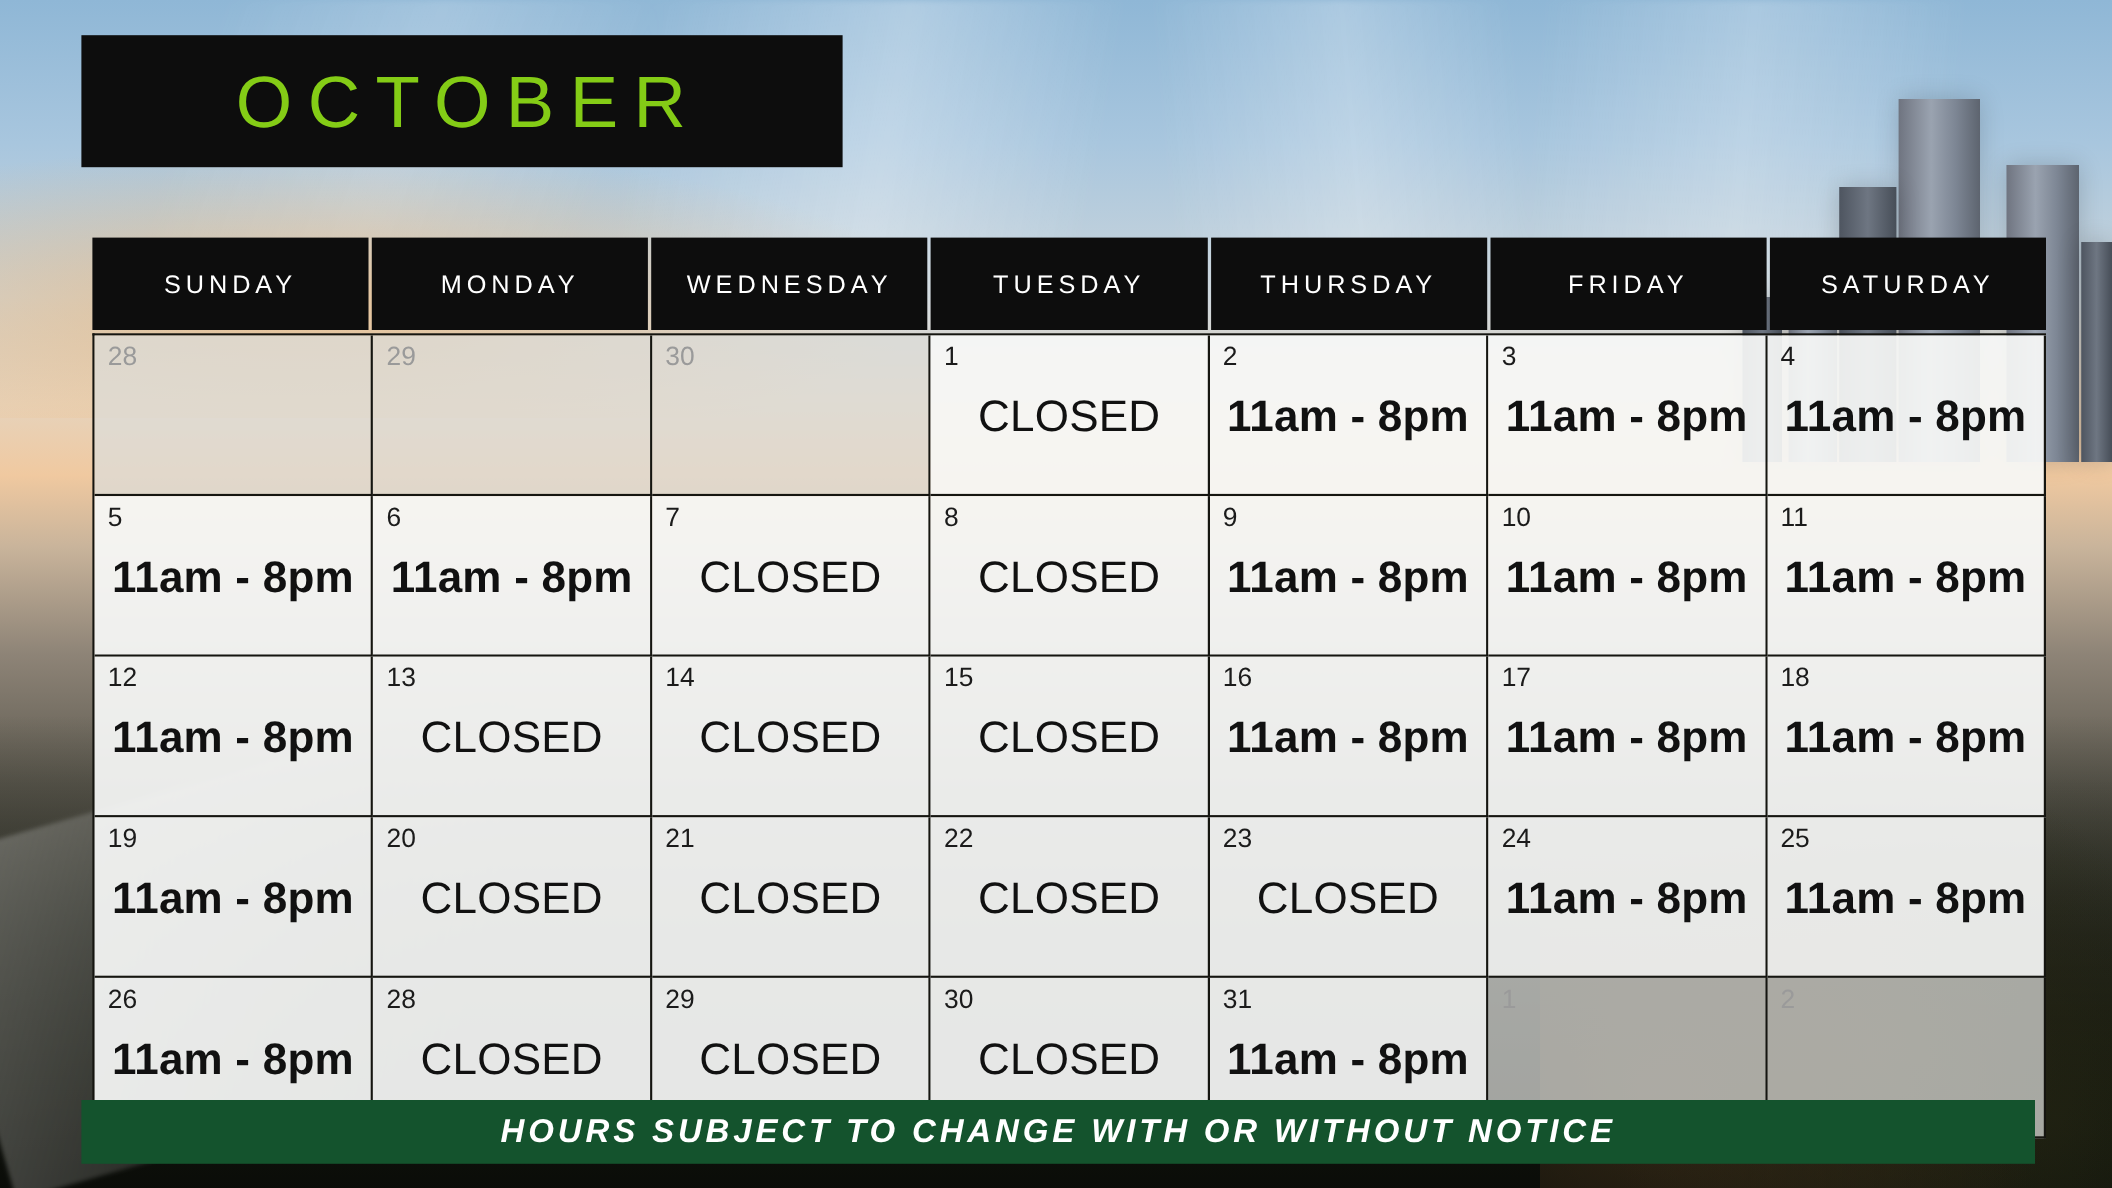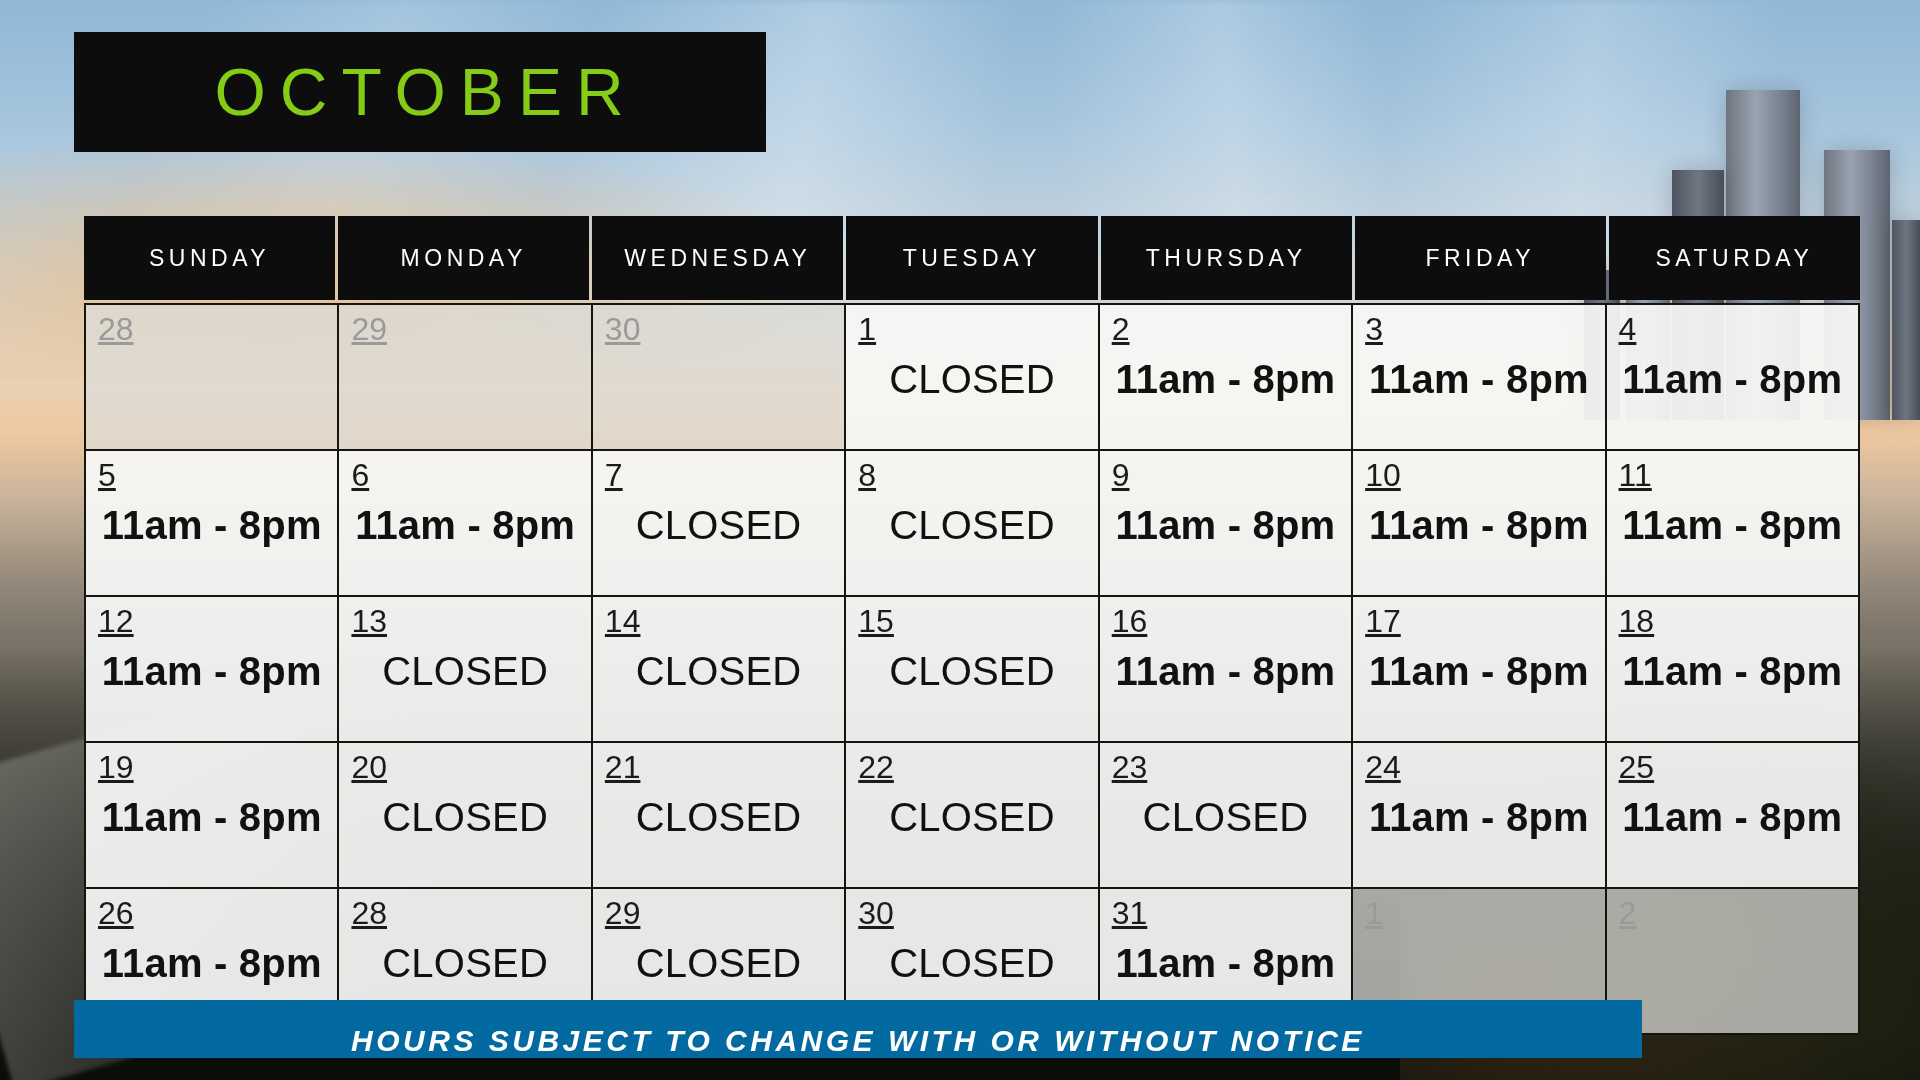--- a/index.html
+++ b/index.html
@@ -148,24 +148,23 @@
     background: rgba(246,247,246,0.93);
     border-right: 2px solid #151510;
     border-bottom: 2px solid #151510;
     box-sizing: border-box;
     padding: 8px 12px;
   }
   .day-cell.outside {
     background: rgba(220,222,219,0.72);
   }
   .day-number {
-    font-size: 32px;
+    font-size: 24px;
     color: #1b1b1b;
     line-height: 1;
-    text-decoration: underline;
   }
   .day-cell.outside .day-number {
     color: #9a9a9a;
   }
   .day-hours {
     position: absolute;
     left: 0;
     right: 0;
     top: 52px;
     text-align: center;
@@ -178,25 +177,25 @@
   }
   .day-hours.closed {
     font-weight: 400;
   }
 
   
   .footer-banner {
     position: absolute;
     left: 74px;
     top: 1000px;
-    width: 1568px;
+    width: 1776px;
     height: 58px;
-    background: #0369a1;
+    background: #14532d;
     display: flex;
-    align-items: flex-end;
+    align-items: center;
     justify-content: center;
   }
   .footer-banner .footer-text {
     color: #ffffff;
     font-size: 30px;
     font-weight: bold;
     font-style: italic;
     letter-spacing: 3.5px;
   }
 </style>

